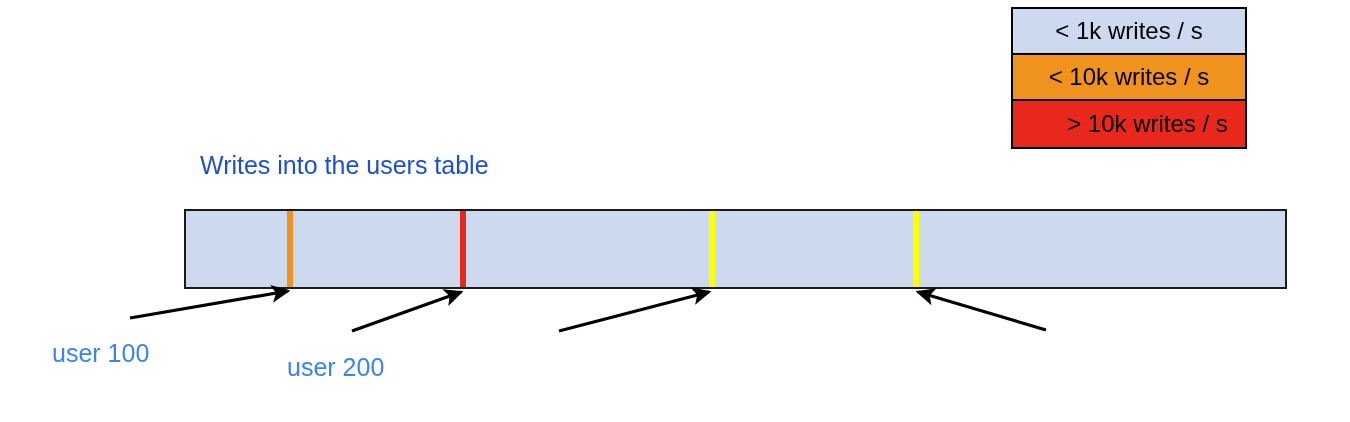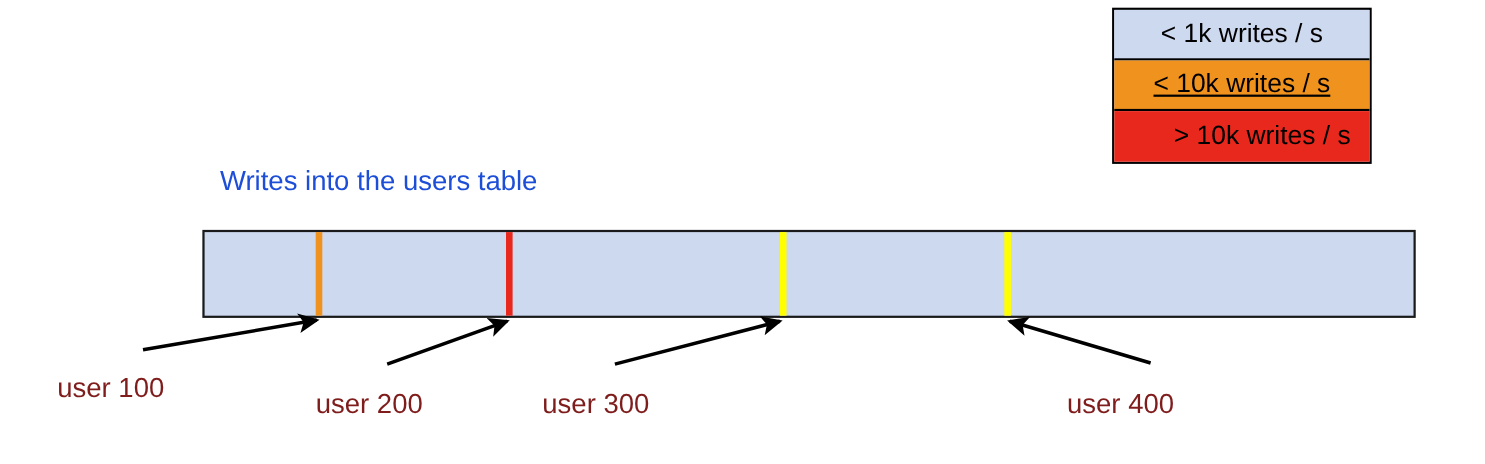--- a/index.html
+++ b/index.html
@@ -85,33 +85,33 @@
     top: 0;
     width: 1350px;
     height: 422px;
     pointer-events: none;
   }
   .user-label {
     position: absolute;
     font-size: 25px;
     line-height: 1;
     white-space: nowrap;
-    color: #7f1d1d;
+    color: #3b82f6;
   }
 </style>
 </head>
 <body>
 
 <div id="canvas">
 
   <div id="legend">
     <div class="legend-row" style="background: rgb(204, 217, 239);">
       <span class="legend-label">&lt; 1k writes / s</span>
     </div>
-    <div class="legend-row" style="background: rgb(240, 146, 30); text-decoration: underline;">
+    <div class="legend-row" style="background: rgb(240, 146, 30);">
       <span class="legend-label">&lt; 10k writes / s</span>
     </div>
     <div class="legend-row" style="background: rgb(232, 40, 28); padding-left: 37px;">
       <span class="legend-label">&gt; 10k writes / s</span>
     </div>
   </div>
 
   <div id="chart-title">Writes into the users table</div>
 
   <div id="bar" style="left: 184px; top: 209px; width: 1103px; height: 80px; background: rgb(204, 217, 239); border-color: rgb(26, 26, 26);">
@@ -128,16 +128,14 @@
       </marker>
     </defs>
     <line stroke="#000000" stroke-width="3.2" marker-end="url(#arrowhead)" x1="130" y1="318" x2="288" y2="291"></line>
     <line stroke="#000000" stroke-width="3.2" marker-end="url(#arrowhead)" x1="352" y1="331" x2="461" y2="292"></line>
     <line stroke="#000000" stroke-width="3.2" marker-end="url(#arrowhead)" x1="559" y1="331" x2="709" y2="292"></line>
     <line stroke="#000000" stroke-width="3.2" marker-end="url(#arrowhead)" x1="1046" y1="330" x2="918" y2="292"></line>
   </svg>
 
   <div class="user-label" style="left: 52px; top: 341px;">user 100</div>
   <div class="user-label" style="left: 287px; top: 355px;">user 200</div>
-  <div class="user-label" style="left: 493px; top: 355px;">user 300</div>
-  <div class="user-label" style="left: 970px; top: 355px;">user 400</div>
 
 </div>
 
 </body></html>

